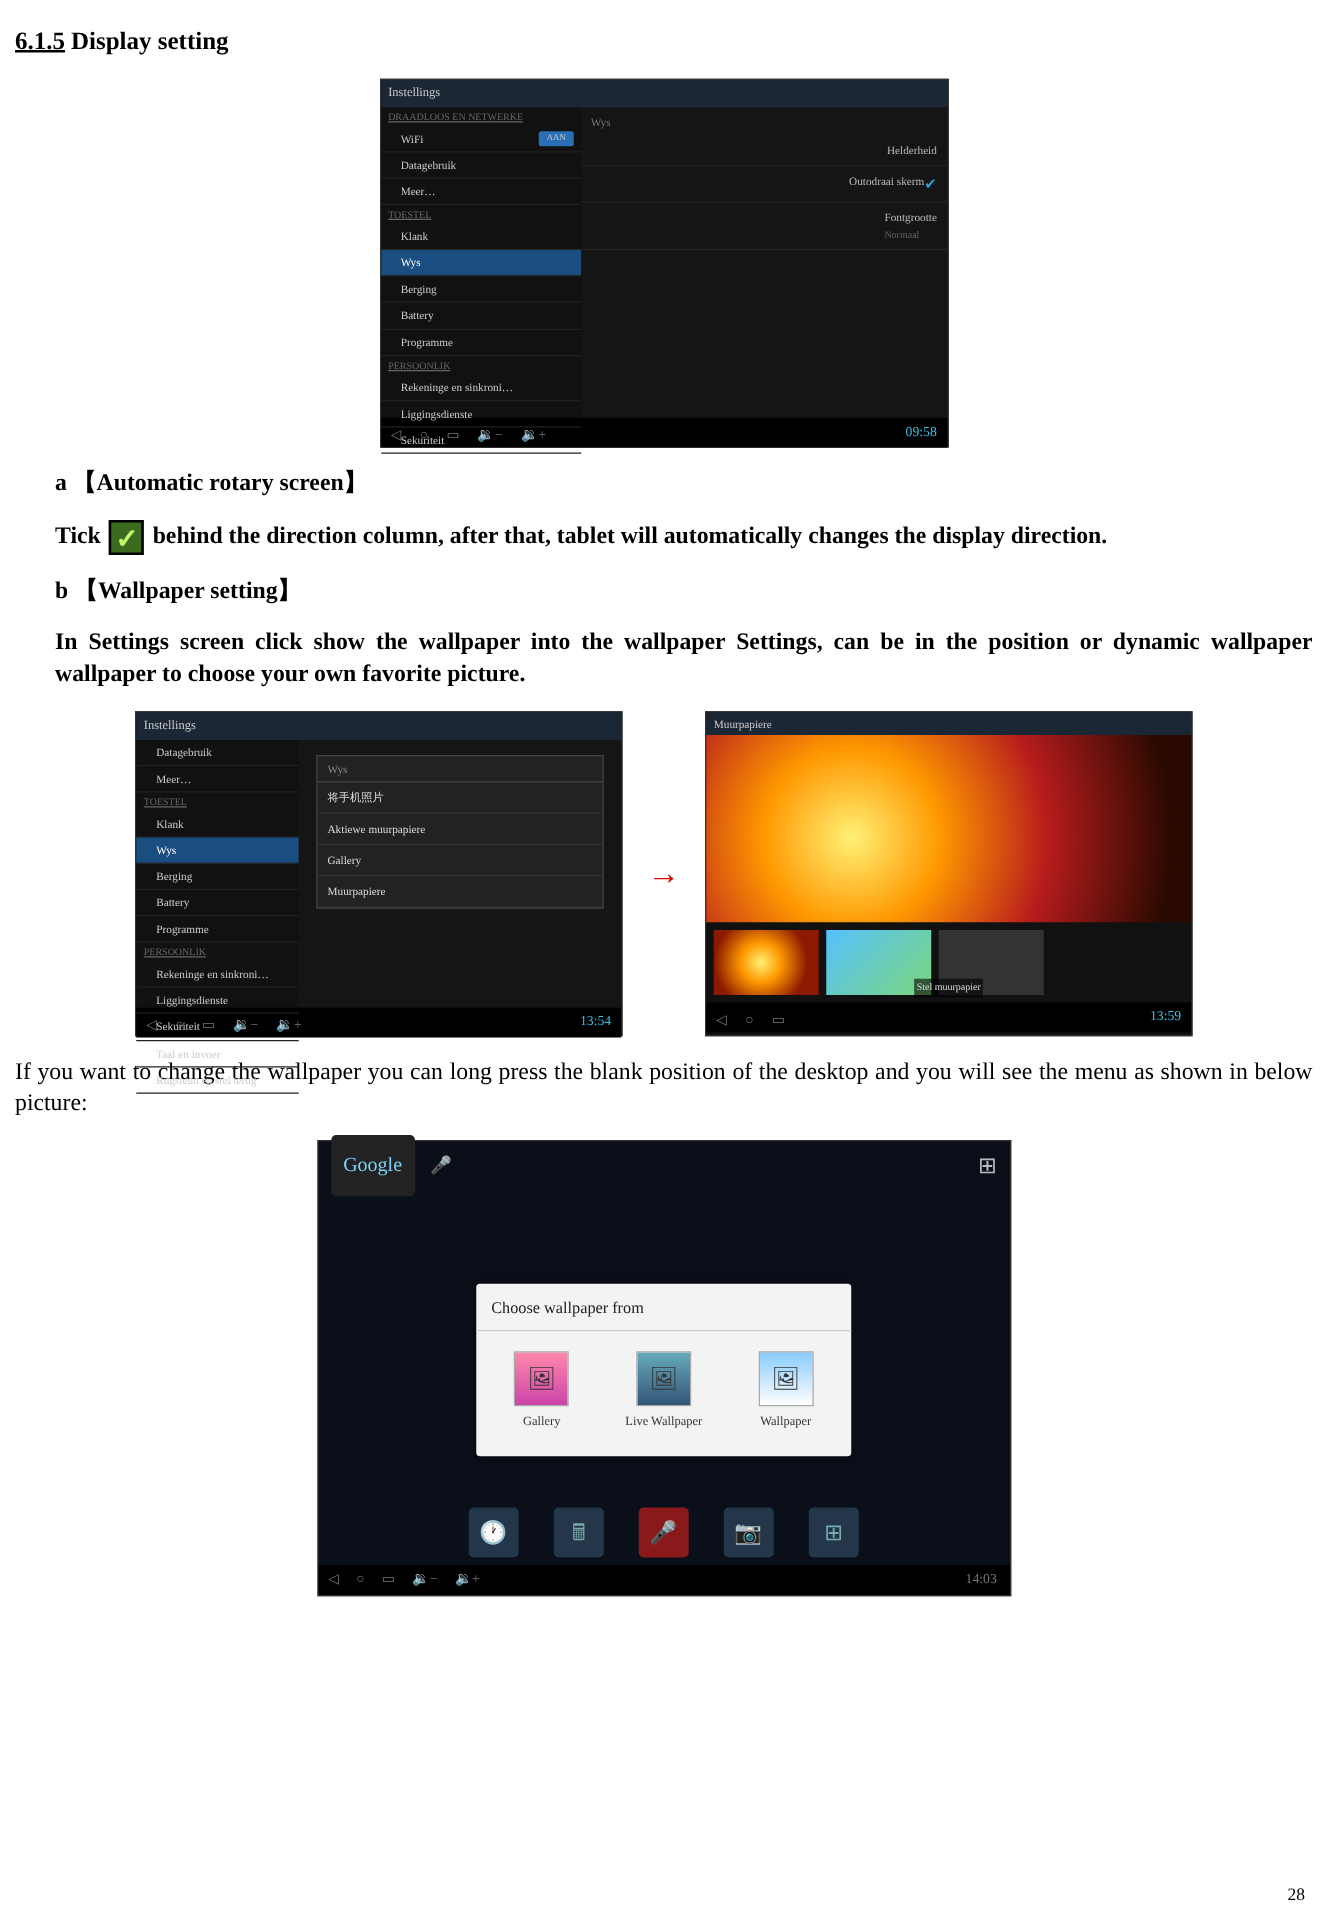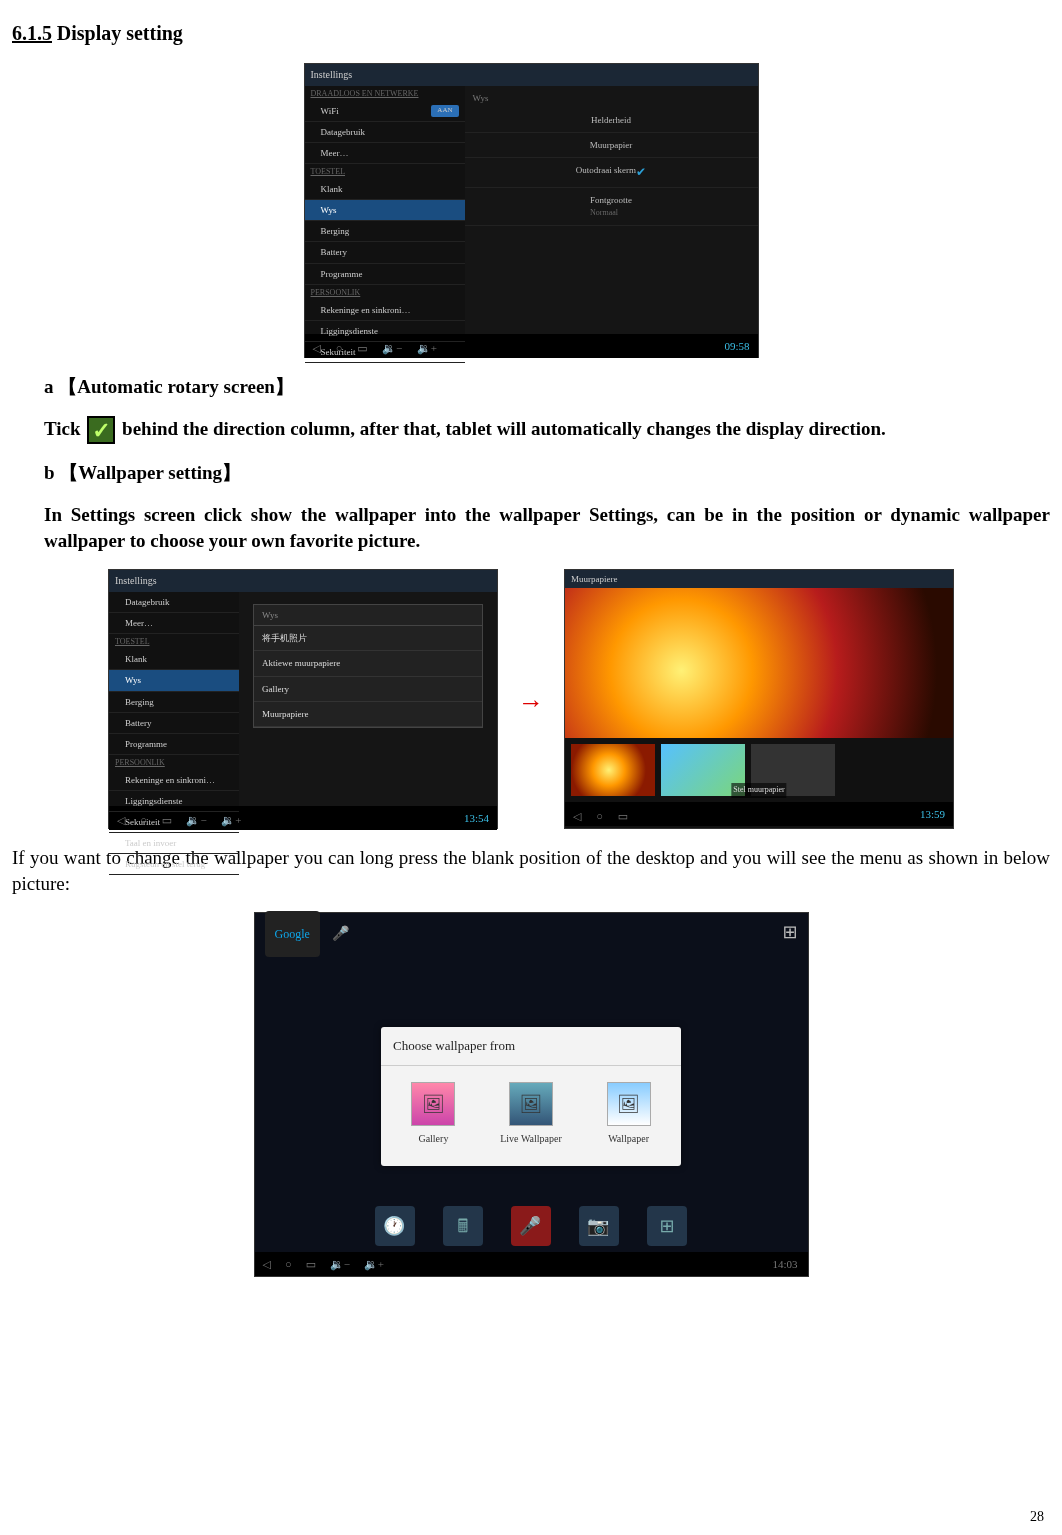--- a/index.html
+++ b/index.html
@@ -40,21 +40,21 @@
     .s1-titlebar { height: 22px; background: #1b2735; color: #ccc; font-size: 10px; padding: 4px 6px; }
     .s1-body { display: flex; height: 248px; }
     .s1-side { width: 160px; background: #111; font-size: 9px; color: #bbb; }
     .s1-cat { color: #666; font-size: 8px; padding: 3px 6px 1px; text-transform: uppercase; text-decoration: underline; }
     .s1-item { padding: 4px 6px 4px 16px; color: #ccc; border-bottom: 1px solid #222; }
     .s1-item.sel { background: #1a4d80; color: #fff; }
     .s1-wifi { display: flex; justify-content: space-between; align-items: center; }
     .s1-toggle { background: #2b6fb6; font-size: 7px; padding: 1px 6px; border-radius: 2px; }
     .s1-main { flex: 1; background: #151515; font-size: 9px; color: #bbb; padding: 4px 0 0 0; }
     .s1-head { color: #777; font-size: 9px; padding: 2px 8px 4px; }
-    .s1-row { padding: 6px 8px; border-bottom: 1px solid #222; display: flex; justify-content: center; }
+    .s1-row { padding: 6px 8px; border-bottom: 1px solid #222; display: flex; justify-content: flex-end; }
     .s1-sub { color: #666; font-size: 8px; }
     .s1-check { color: #2b9fd6; font-size: 12px; }
     .s1-nav { height: 24px; background: #000; display: flex; justify-content: space-between; align-items: center; padding: 0 8px; }
     .s1-navicons span { color: #777; font-size: 11px; margin-right: 10px; }
     .s1-clock { color: #3bbfe6; font-size: 11px; }
 
     
     .s2-side { width: 130px; }
     .s2-popup { background: #222; margin: 8px 14px; border: 1px solid #444; }
     .s2-ph { color: #888; font-size: 9px; padding: 4px 8px; border-bottom: 1px solid #444; }
@@ -64,21 +64,21 @@
     .s3-title { height: 18px; background: #1b2735; color: #ccc; font-size: 9px; padding: 3px 6px; }
     .s3-img { height: 150px; background: radial-gradient(circle at 30% 55%, #fff176 0%, #ff9800 25%, #b71c1c 55%, #2a0a00 90%); }
     .s3-strip { height: 64px; background: #111; display: flex; align-items: center; gap: 6px; padding: 6px; }
     .s3-thumb { width: 84px; height: 52px; background: #333; }
     .s3-thumb.a { background: radial-gradient(circle at 45% 50%, #fff176 0%, #ff9800 30%, #8b1a00 70%); }
     .s3-thumb.b { background: linear-gradient(135deg, #56c1ff, #7bd67b); }
     .s3-caption { position: absolute; left: 50%; transform: translateX(-50%); bottom: 30px; background: rgba(0,0,0,0.6); color: #ddd; font-size: 8px; padding: 2px 2px; margin-top: 36px; }
 
     
     .s4-top { display: flex; justify-content: space-between; align-items: center; padding: 6px 10px; }
-    .s4-google { background: #222; color: #0ea5e9; font-size: 12px; padding: 16px 10px; border-radius: 4px; }
+    .s4-google { background: #222; color: #7dd3fc; font-size: 16px; padding: 16px 10px; border-radius: 4px; }
     .s4-mic { color: #888; font-size: 14px; margin-left: 8px; }
     .s4-grid { color: #bbb; font-size: 18px; }
     .s4-dialog { position: absolute; left: 50%; top: 88px; transform: translateX(-50%); width: 300px; background: #f3f3f3; border-radius: 3px; padding: 0; box-shadow: 0 0 6px rgba(0,0,0,0.5); margin-top: 26px; }
     .s4-dtitle { font-size: 13px; color: #222; padding: 10px 12px; border-bottom: 1px solid #ccc; }
     .s4-opts { display: flex; justify-content: space-around; padding: 16px 8px 20px; }
     .s4-opt { text-align: center; font-size: 10px; color: #333; }
     .s4-opt .ic { width: 44px; height: 44px; margin: 0 auto 6px; border: 1px solid #aaa; background: #ddd; display: flex; align-items: center; justify-content: center; font-size: 18px; }
     .ic.g { background: linear-gradient(#f8a, #c4a); }
     .ic.l { background: linear-gradient(#6ab, #357); }
     .ic.w { background: linear-gradient(#8cf, #fff); }
@@ -120,23 +120,20 @@
       <div class="s1-item">Rekeninge en sinkroni…</div>
       <div class="s1-item">Liggingsdienste</div>
       <div class="s1-item">Sekuriteit</div>
     </div>
     <div class="s1-main">
       <div class="s1-head">Wys</div>
       <div class="s1-row">
           <span>Helderheid</span>
         </div>
       <div class="s1-row">
-          <span>Muurpapier</span>
-        </div>
-      <div class="s1-row">
           <span>Outodraai skerm</span>
           <span class="s1-check">✔</span>
         </div>
       <div class="s1-row">
           <span><span>Fontgrootte</span><br><span class="s1-sub">Normaal</span></span>
         </div>
     </div>
   </div>
   <div class="s1-nav">
     <div class="s1-navicons">

